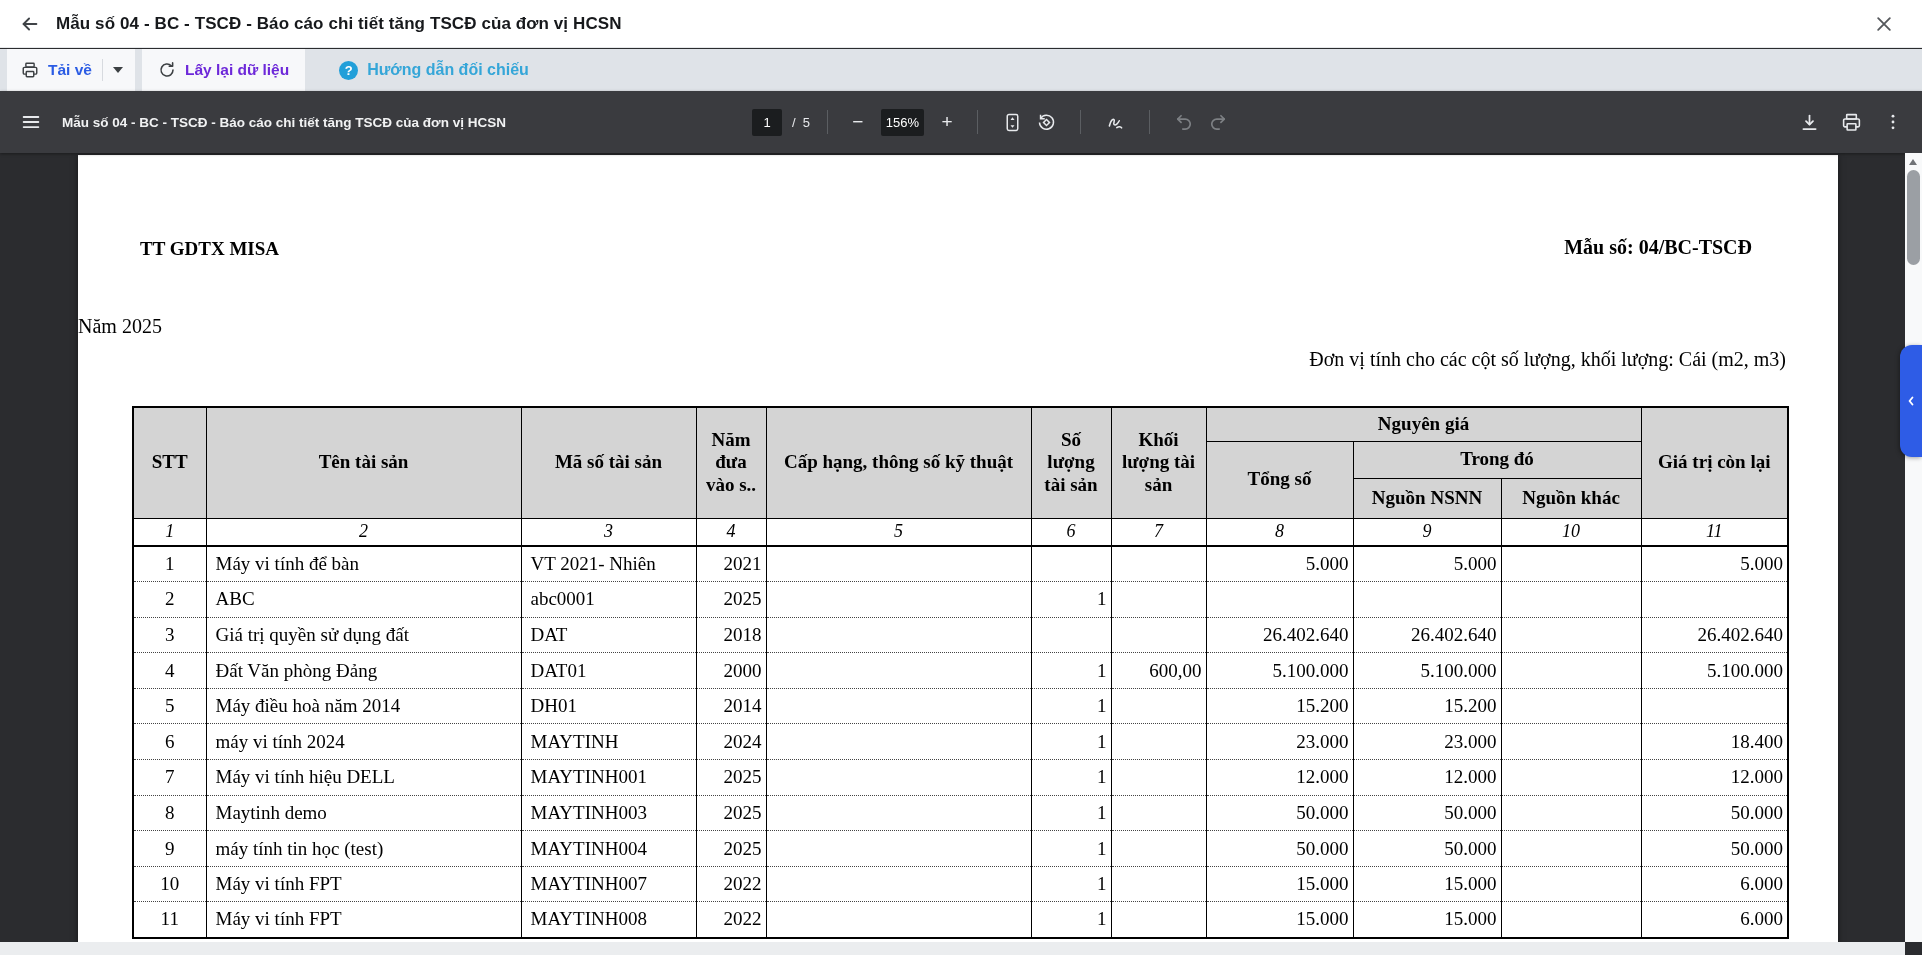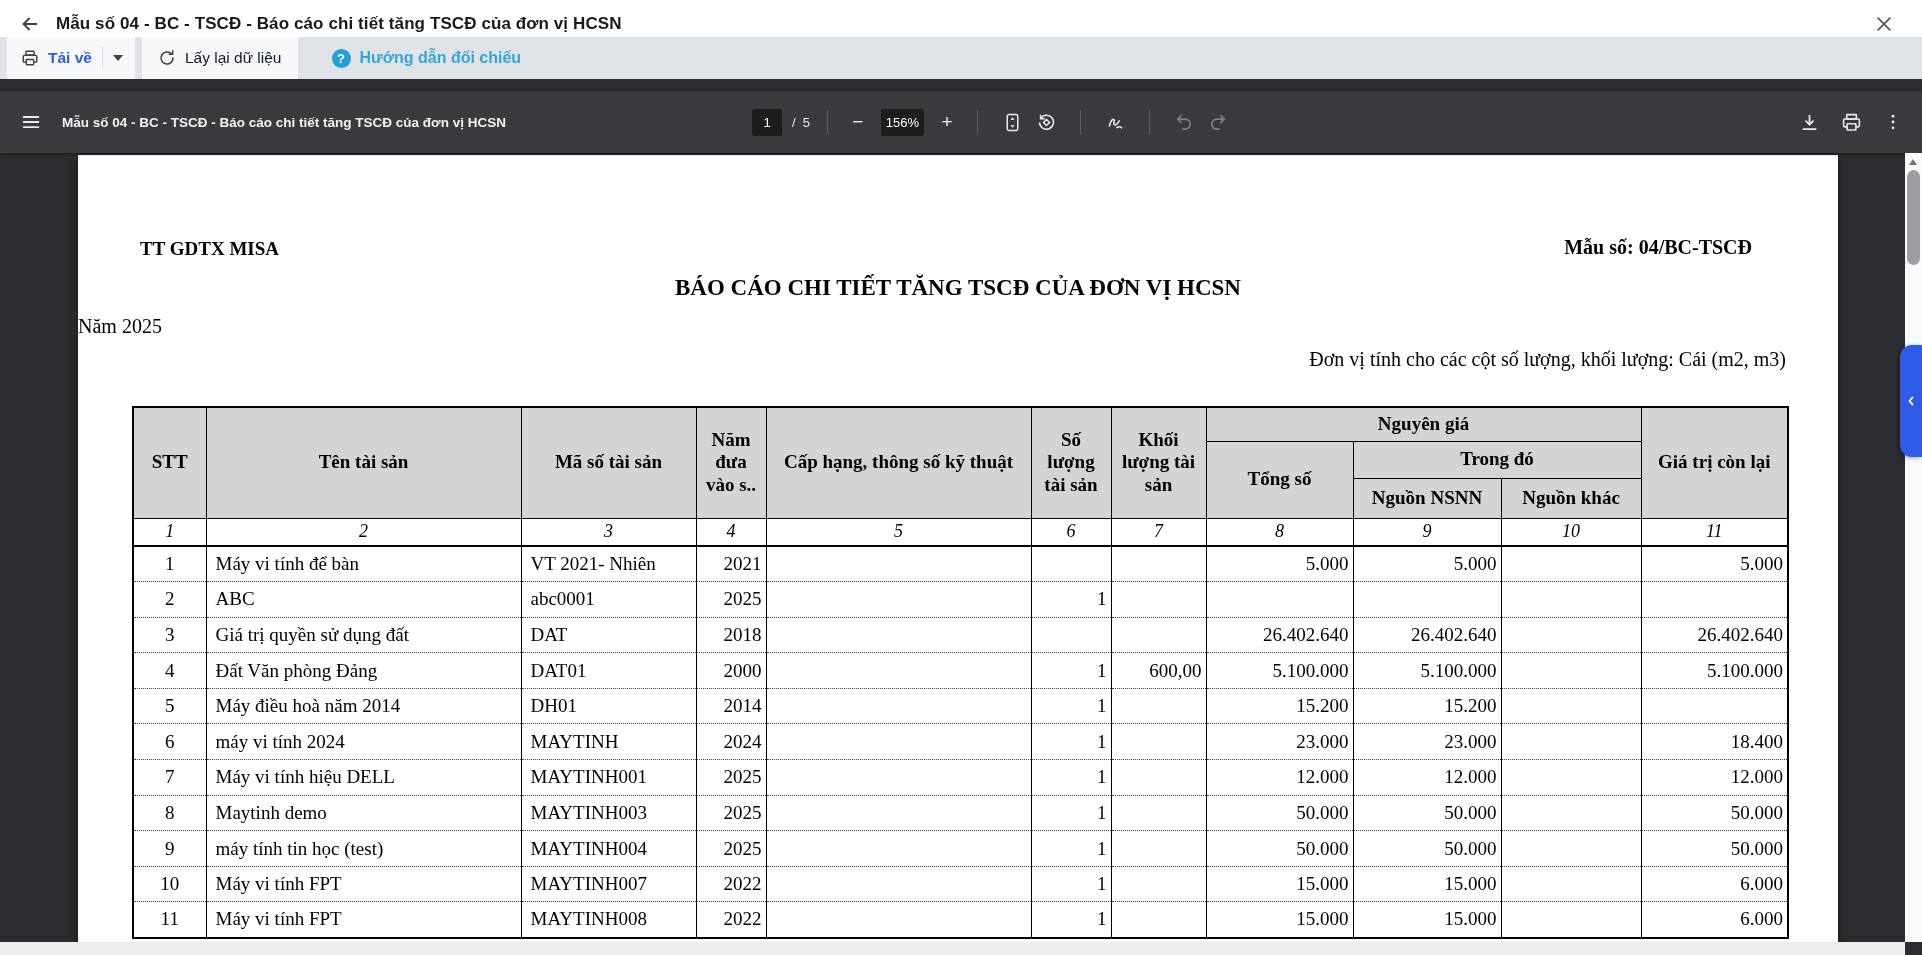--- a/index.html
+++ b/index.html
@@ -10,30 +10,30 @@
   
   .app-header { position:absolute; left:0; top:0; width:100%; height:48px; background:#fff;
                 border-bottom:1px solid #e6e8ea; display:flex; align-items:center; z-index:5; }
   .back-btn { margin-left:16px; width:28px; height:28px; display:flex; align-items:center; justify-content:center;
               cursor:pointer; color:#3f4347; }
   .app-title { margin-left:12px; font-size:17px; font-weight:700; color:#17191c; letter-spacing:.1px; }
   .close-btn { position:absolute; right:26px; top:12px; width:24px; height:24px; display:flex; align-items:center;
                justify-content:center; color:#55585c; cursor:pointer; }
 
   
-  .action-bar { position:absolute; left:0; top:37px; width:100%; height:42px; background:#dfe3e8;
+  .action-bar { position:absolute; left:0; top:49px; width:100%; height:42px; background:#dfe3e8;
                 display:flex; align-items:stretch; z-index:5; }
   .ab-btn { display:flex; align-items:center; height:42px; padding:0 16px; background:#f7f8fa; cursor:pointer; }
   .ab-btn.first { padding:0 12px 0 14px; }
   .ab-sep { width:7px; background:#dfe3e8; }
   .ab-download-label { color:#2b5ce4; font-size:15.5px; font-weight:700; margin:0 10px 0 9px; }
   .ab-caret-wrap { display:flex; align-items:center; padding-left:10px; border-left:1px solid #d7dadf; height:22px; }
   .caret-down { width:0; height:0; border-left:5px solid transparent; border-right:5px solid transparent;
                 border-top:6px solid #3c4043; }
-  .ab-reload-label { color:#0f172a; font-size:15.5px; font-weight:400; margin-left:9px; }
+  .ab-reload-label { color:#6d28d9; font-size:15.5px; font-weight:700; margin-left:9px; }
   .ab-guide { display:flex; align-items:center; padding:0 16px; margin-left:18px; cursor:pointer; }
   .help-circle { width:19px; height:19px; border-radius:50%; background:#219fd9; color:#fff; font-size:13px;
                  font-weight:700; display:flex; align-items:center; justify-content:center; }
   .ab-guide-label { color:#35a6d8; font-size:16px; font-weight:700; margin-left:9px; }
   .icon16 { width:18px; height:18px; color:#3c4043; }
 
   
   .pdf-toolbar { position:absolute; left:0; top:91px; width:100%; height:62px; background:#3a3b3f;
                  display:flex; align-items:center; color:#e8eaed; z-index:5;
                  box-shadow:0 1px 3px rgba(0,0,0,.4); }
@@ -219,21 +219,20 @@
             <circle cx="12" cy="19" r="1.7"></circle>
           </svg>
       </div>
     </div>
   </div>
 
   <div class="viewer">
     <div class="pdf-page">
       <div class="doc-org">TT GDTX MISA</div>
       <div class="doc-form-no">Mẫu số: 04/BC-TSCĐ</div>
-      <div class="doc-title">BÁO CÁO CHI TIẾT TĂNG TSCĐ CỦA ĐƠN VỊ HCSN</div>
       <div class="doc-year">Năm 2025</div>
       <div class="doc-unit1">Đơn vị tính cho các cột số lượng, khối lượng: Cái (m2, m3)</div>
 
       <table class="doc-table">
         <colgroup>
           <col style="width:73px">
             <col style="width:315px">
             <col style="width:175px">
             <col style="width:70px">
           <col style="width:265px">

